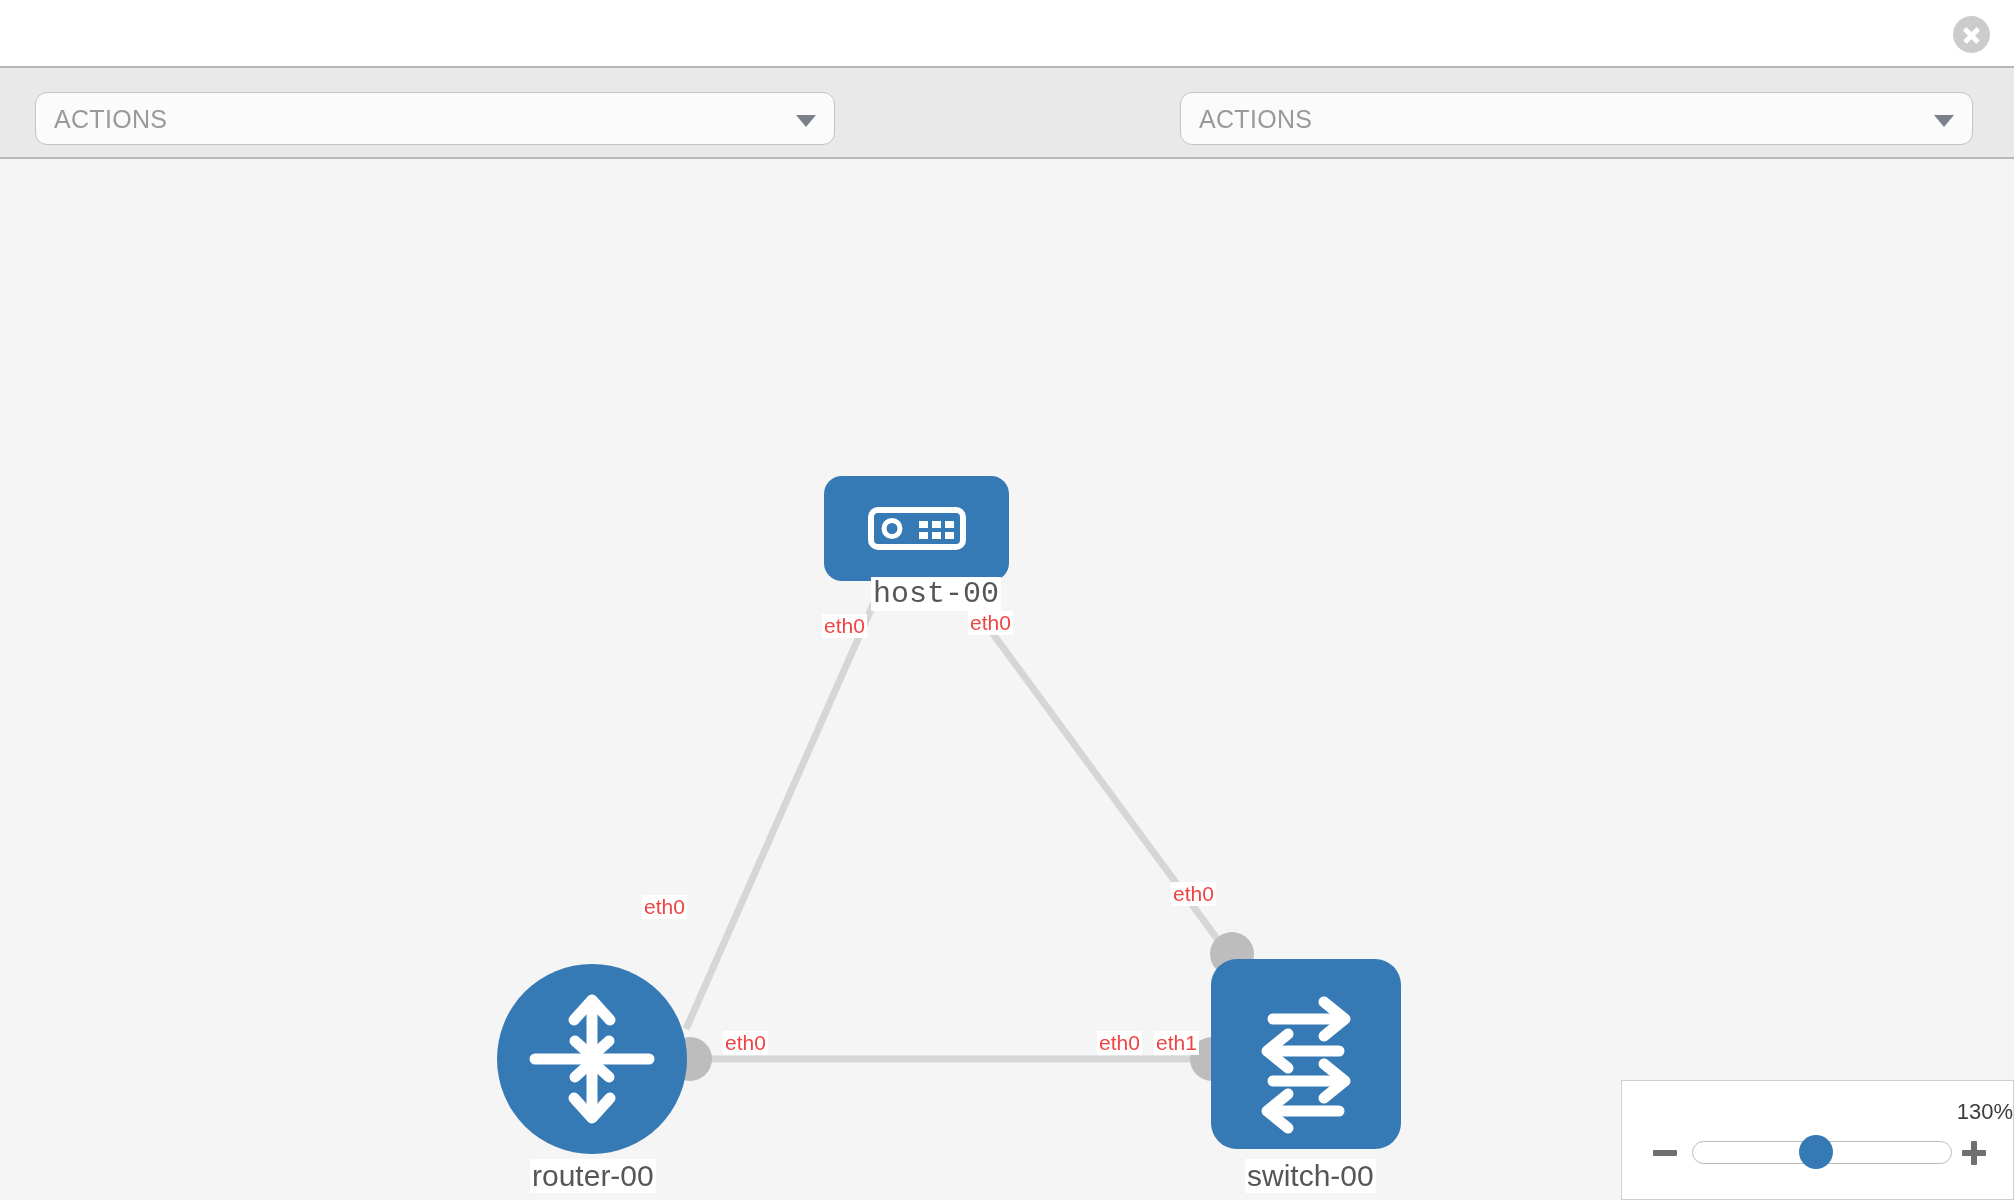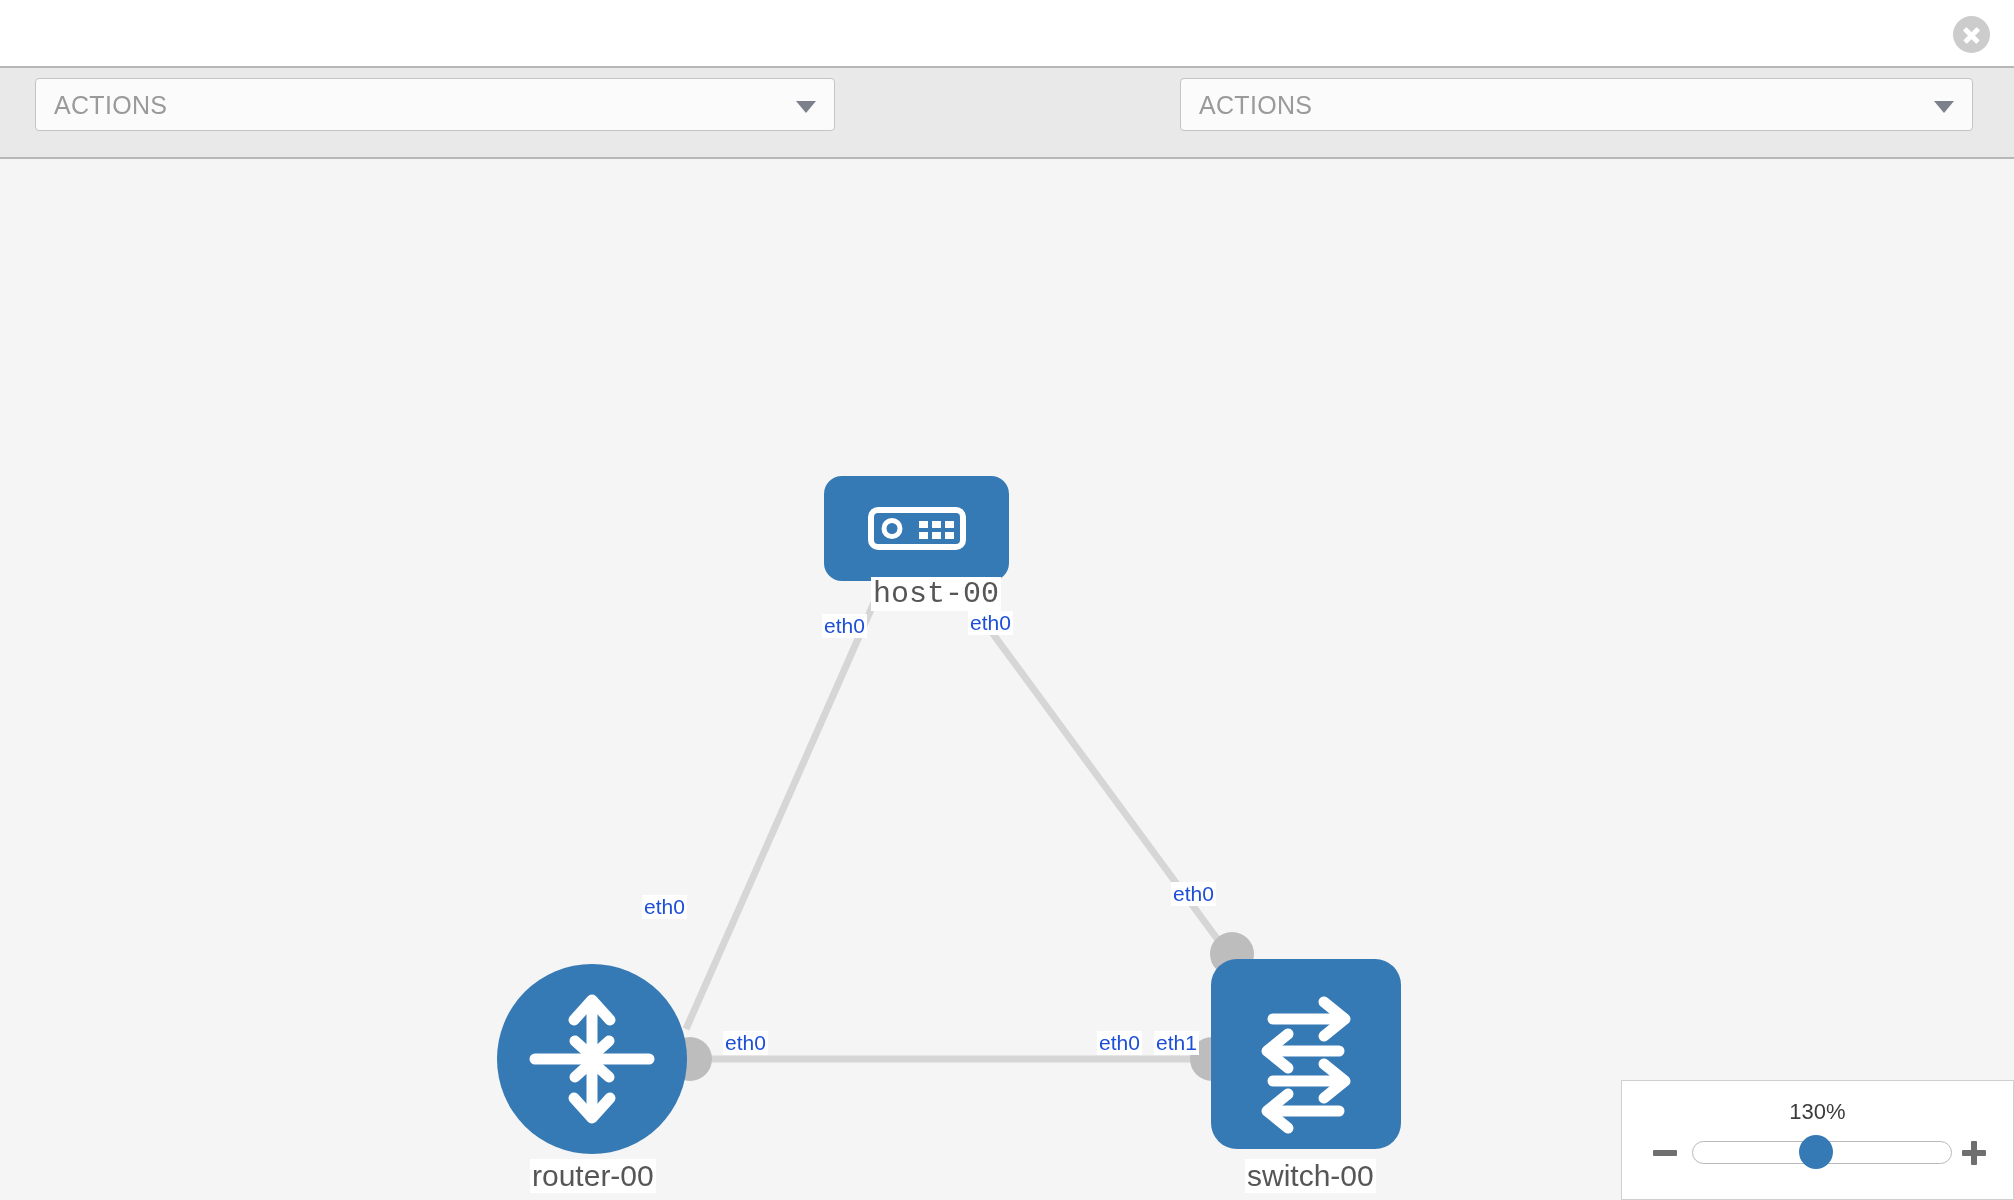--- a/index.html
+++ b/index.html
@@ -40,24 +40,24 @@
   .close-btn::after  { transform: rotate(-45deg); }
 
   
   .toolbar {
     position: absolute; left: 0; top: 68px;
     width: 2014px; height: 91px;
     background: #e9e9e9;
     border-bottom: 2px solid #b7b7b7;
   }
   .field {
-    position: absolute; top: 10px; height: 53px;
+    position: absolute; top: 24px; height: 53px;
     background: #fbfbfb;
     border: 1px solid #c4c4c4;
-    border-radius: 4px;
+    border-radius: 12px;
   }
   .field-actions { left: 35px; width: 800px; }
   .field-search  { left: 1180px; width: 793px; }
   .field-label {
     position: absolute; left: 18px; top: 12px;
     font-size: 25px; color: #9a9a9a;
     letter-spacing: 0.3px;
   }
   .caret {
     position: absolute; right: 18px; top: 22px;
@@ -115,21 +115,21 @@
     background: #ffffff;
     white-space: nowrap;
     padding: 0 2px;
   }
   .lbl-host   { left: 871px; top: 418px; font-family: Liberation Mono, monospace; }
   .lbl-router { left: 530px; top: 1000px; }
   .lbl-switch { left: 1245px; top: 1000px; }
 
   .iface-label {
     position: absolute;
-    font-size: 21px; color: #1d4ed8;
+    font-size: 21px; color: #ef4444;
     background: #ffffff;
     white-space: nowrap;
     padding: 0 2px;
   }
   .if-host-left   { left: 822px;  top: 455px; }
   .if-host-right  { left: 968px;  top: 452px; }
   .if-rt-up       { left: 642px;  top: 736px; }
   .if-sw-up       { left: 1171px; top: 723px; }
   .if-rt-right    { left: 723px;  top: 872px; }
   .if-sw-left-a   { left: 1097px; top: 872px; }
@@ -137,21 +137,21 @@
 
   
   .zoom-panel {
     position: absolute; left: 1621px; top: 1080px;
     width: 393px; height: 120px;
     background: #ffffff;
     border: 1px solid #cfcfcf;
   }
   .zoom-value {
     position: absolute; left: 0; right: 0; top: 18px;
-    text-align: center;
+    text-align: right;
     font-size: 22px; color: #3c3c3c;
   }
   .zoom-minus, .zoom-plus {
     position: absolute; top: 57px;
     width: 30px; height: 30px; cursor: pointer;
   }
   .zoom-minus { left: 28px; }
   .zoom-plus  { left: 337px; }
   .zoom-minus::before, .zoom-plus::before {
     content: ""; position: absolute;

